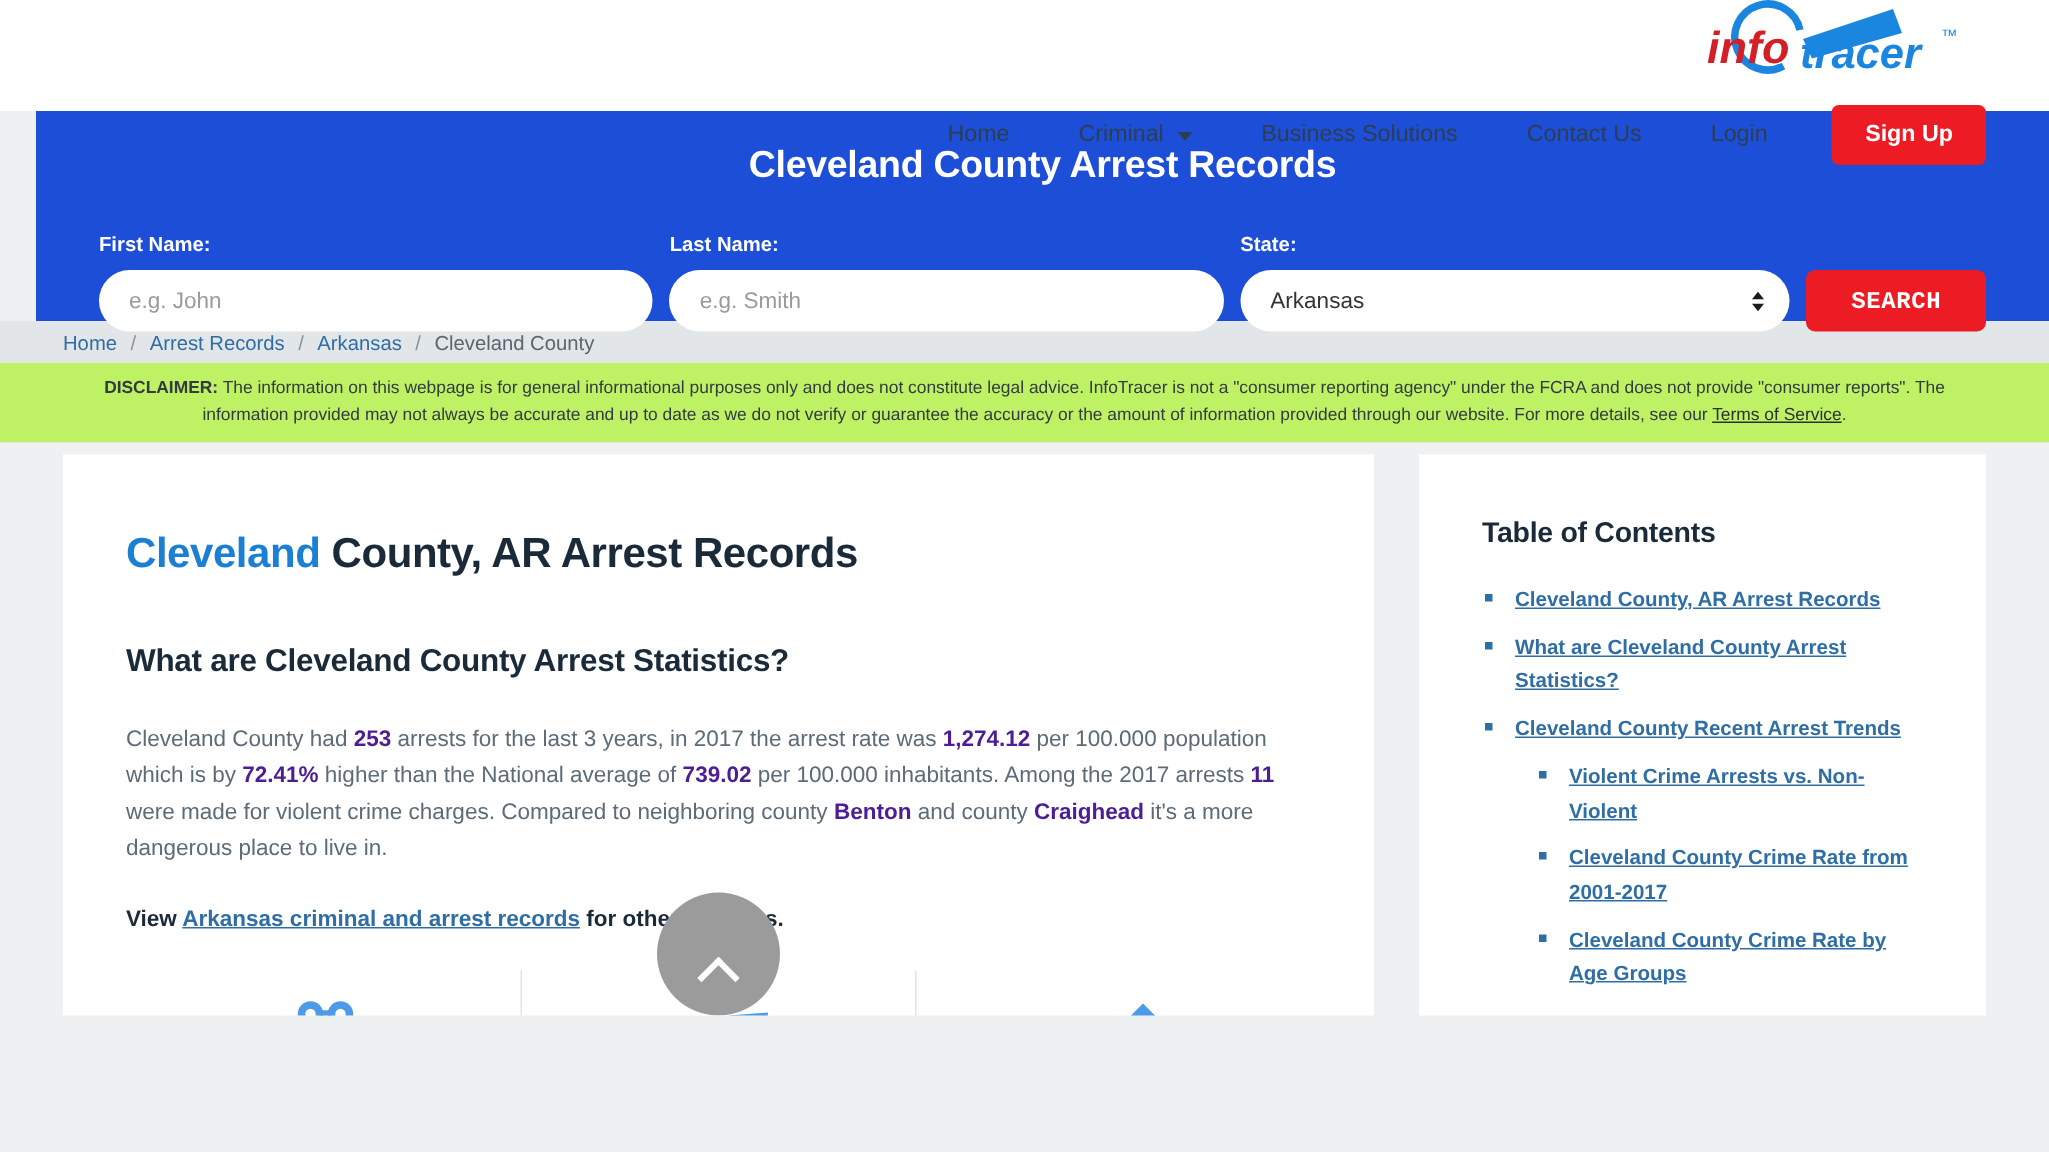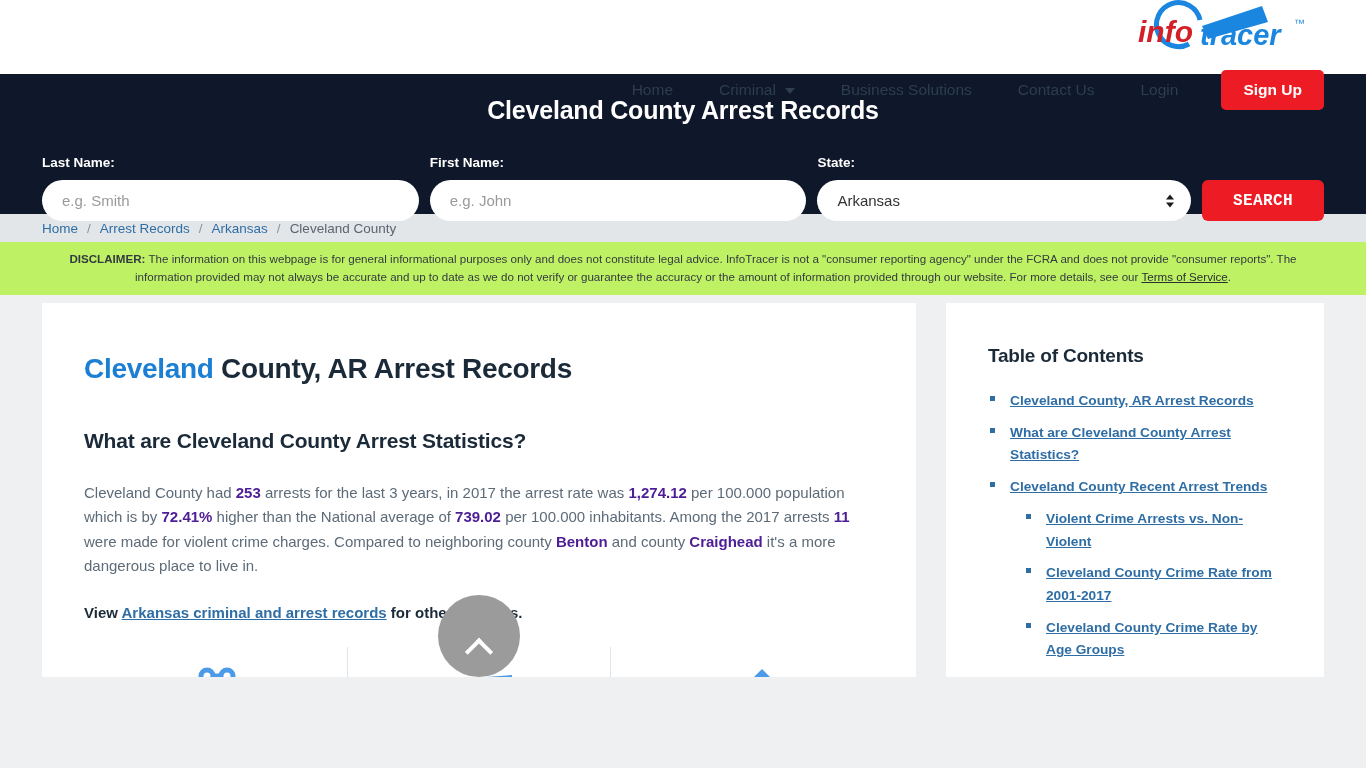--- a/index.html
+++ b/index.html
@@ -62,23 +62,24 @@
     border-radius: 5px;
     padding: 11px 22px;
     margin-left: 20px;
     cursor: pointer;
     white-space: nowrap;
     font-family: "Liberation Sans", sans-serif;
   }
 
   
   .search-banner {
-    background: #0f172a;
+    background: #1d4ed8;
     padding: 22px 42px 26px 42px;
     height: 140px;
+    margin-left: 24px;
   }
   .banner-title {
     color: #ffffff;
     font-size: 25px;
     font-weight: bold;
     text-align: center;
     margin-bottom: 30px;
     letter-spacing: -0.2px;
   }
   .search-row {
@@ -349,28 +350,28 @@
         <span>Login</span>
       </a>
     <button class="btn-signup">Sign Up</button>
   </nav>
 </header>
 
 <section class="search-banner">
   <h1 class="banner-title">Cleveland County Arrest Records</h1>
   <div class="search-row">
 
+    <div class="field-group first">
+      <label class="field-label">First Name:</label>
+      <input class="field-input" type="text" placeholder="e.g. John" style="">
+    </div>
+
     <div class="field-group last">
       <label class="field-label">Last Name:</label>
       <input class="field-input" type="text" placeholder="e.g. Smith" style="">
-    </div>
-
-    <div class="field-group first">
-      <label class="field-label">First Name:</label>
-      <input class="field-input" type="text" placeholder="e.g. John" style="">
     </div>
 
     <div class="field-group state">
       <label class="field-label">State:</label>
       <div class="select-wrap">
         <select class="field-select">
           <option>Arkansas</option>
         </select>
         <span class="select-arrows">
           <span class="ar-up"></span>

